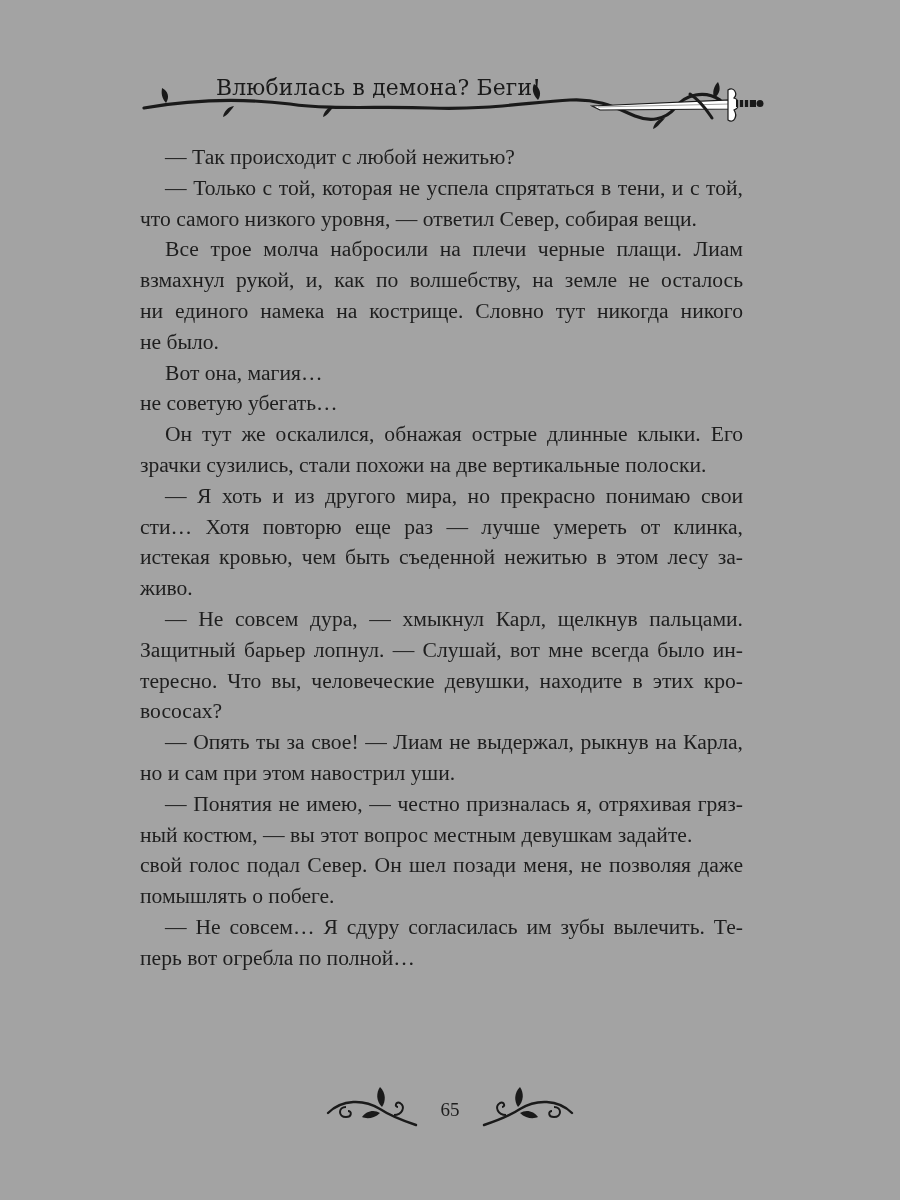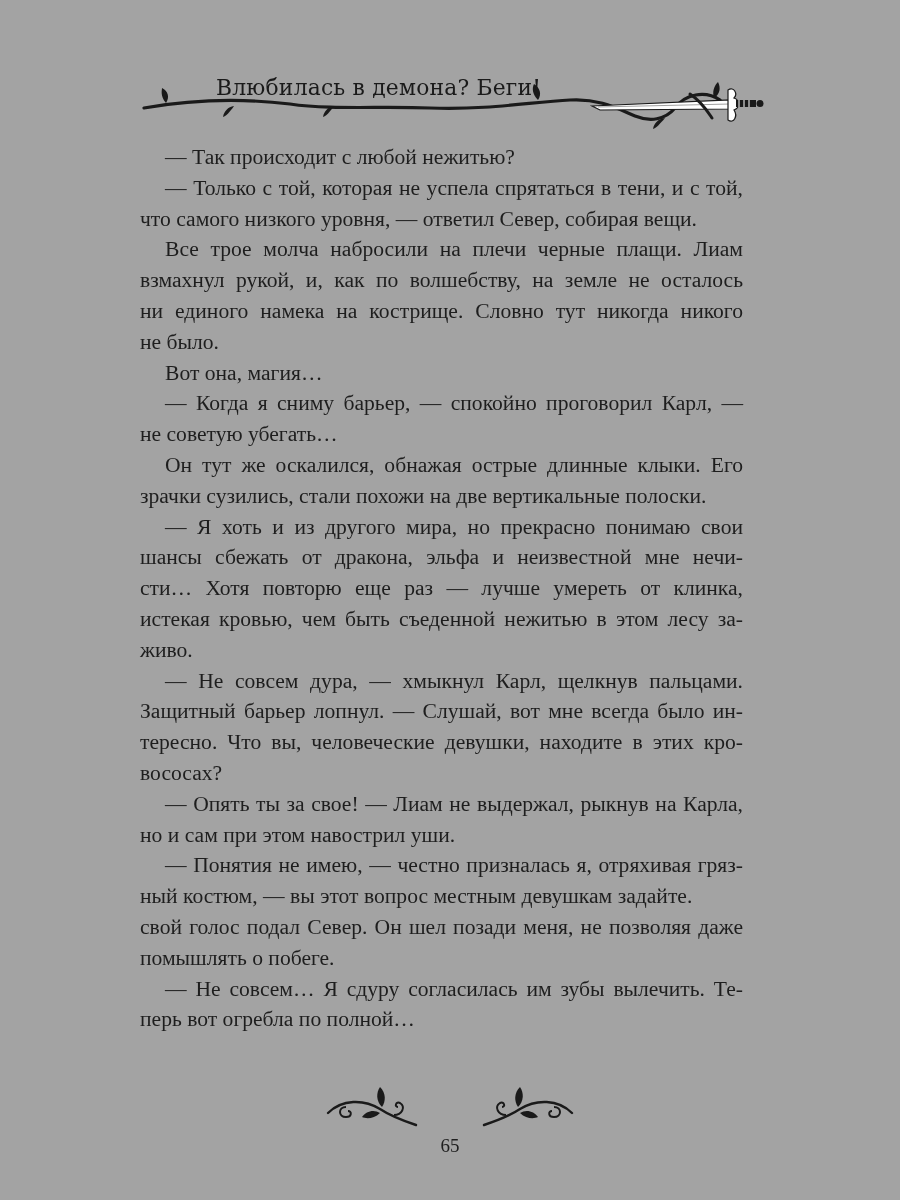--- a/index.html
+++ b/index.html
@@ -20,21 +20,21 @@
   .body {
     position: absolute; left: 140px; top: 142px; width: 603px;
     font-size: 21.6px; line-height: 30.8px; color: #1e1e1e;
     text-align: justify;
   }
   .body .line { display: block; text-align: justify; text-align-last: justify; white-space: nowrap; }
   .body .line.last { text-align-last: left; }
   .footer { position: absolute; left: 320px; top: 1085px; width: 260px; height: 60px; }
   .page-number {
     position: absolute; left: 114px; top: 14px; width: 32px; text-align: center;
-    font-size: 19px; color: #1e1e1e; margin-top: 36px;
+    font-size: 19px; color: #1e1e1e;
   }
   .footer svg { position: absolute; top: 0; }
 </style>
 </head>
 <body>
 
 <div class="page">
 
   <div class="header">
     <svg width="640" height="80" viewBox="0 0 640 80">
@@ -66,26 +66,24 @@
 
   <div class="body" id="body">
       <span class="line last" style="padding-left: 25px;">— Так происходит с любой нежитью?</span>
       <span class="line" style="padding-left: 25px;">— Только с той, которая не успела спрятаться в тени, и с той,</span>
       <span class="line last">что самого низкого уровня, — ответил Север, собирая вещи.</span>
       <span class="line" style="padding-left: 25px;">Все трое молча набросили на плечи черные плащи. Лиам</span>
       <span class="line">взмахнул рукой, и, как по волшебству, на земле не осталось</span>
       <span class="line">ни единого намека на кострище. Словно тут никогда никого</span>
       <span class="line last">не было.</span>
       <span class="line last" style="padding-left: 25px;">Вот она, магия…</span>
-      <span class="line" style="padding-left: 25px;">— Когда я сниму барьер, — спокойно проговорил Карл, —</span>
       <span class="line last">не советую убегать…</span>
       <span class="line" style="padding-left: 25px;">Он тут же оскалился, обнажая острые длинные клыки. Его</span>
       <span class="line last">зрачки сузились, стали похожи на две вертикальные полоски.</span>
       <span class="line" style="padding-left: 25px;">— Я хоть и из другого мира, но прекрасно понимаю свои</span>
-      <span class="line">шансы сбежать от дракона, эльфа и неизвестной мне нечи-</span>
       <span class="line">сти… Хотя повторю еще раз — лучше умереть от клинка,</span>
       <span class="line">истекая кровью, чем быть съеденной нежитью в этом лесу за-</span>
       <span class="line last">живо.</span>
       <span class="line" style="padding-left: 25px;">— Не совсем дура, — хмыкнул Карл, щелкнув пальцами.</span>
       <span class="line">Защитный барьер лопнул. — Слушай, вот мне всегда было ин-</span>
       <span class="line">тересно. Что вы, человеческие девушки, находите в этих кро-</span>
       <span class="line last">вососах?</span>
       <span class="line" style="padding-left: 25px;">— Опять ты за свое! — Лиам не выдержал, рыкнув на Карла,</span>
       <span class="line last">но и сам при этом навострил уши.</span>
       <span class="line" style="padding-left: 25px;">— Понятия не имею, — честно призналась я, отряхивая гряз-</span>

